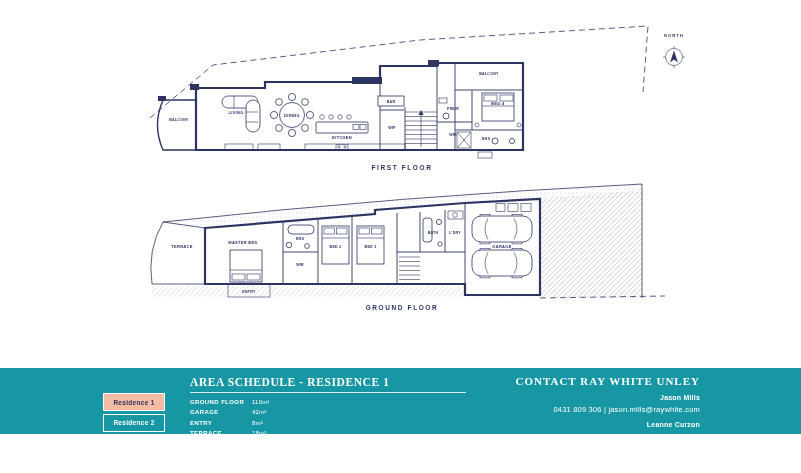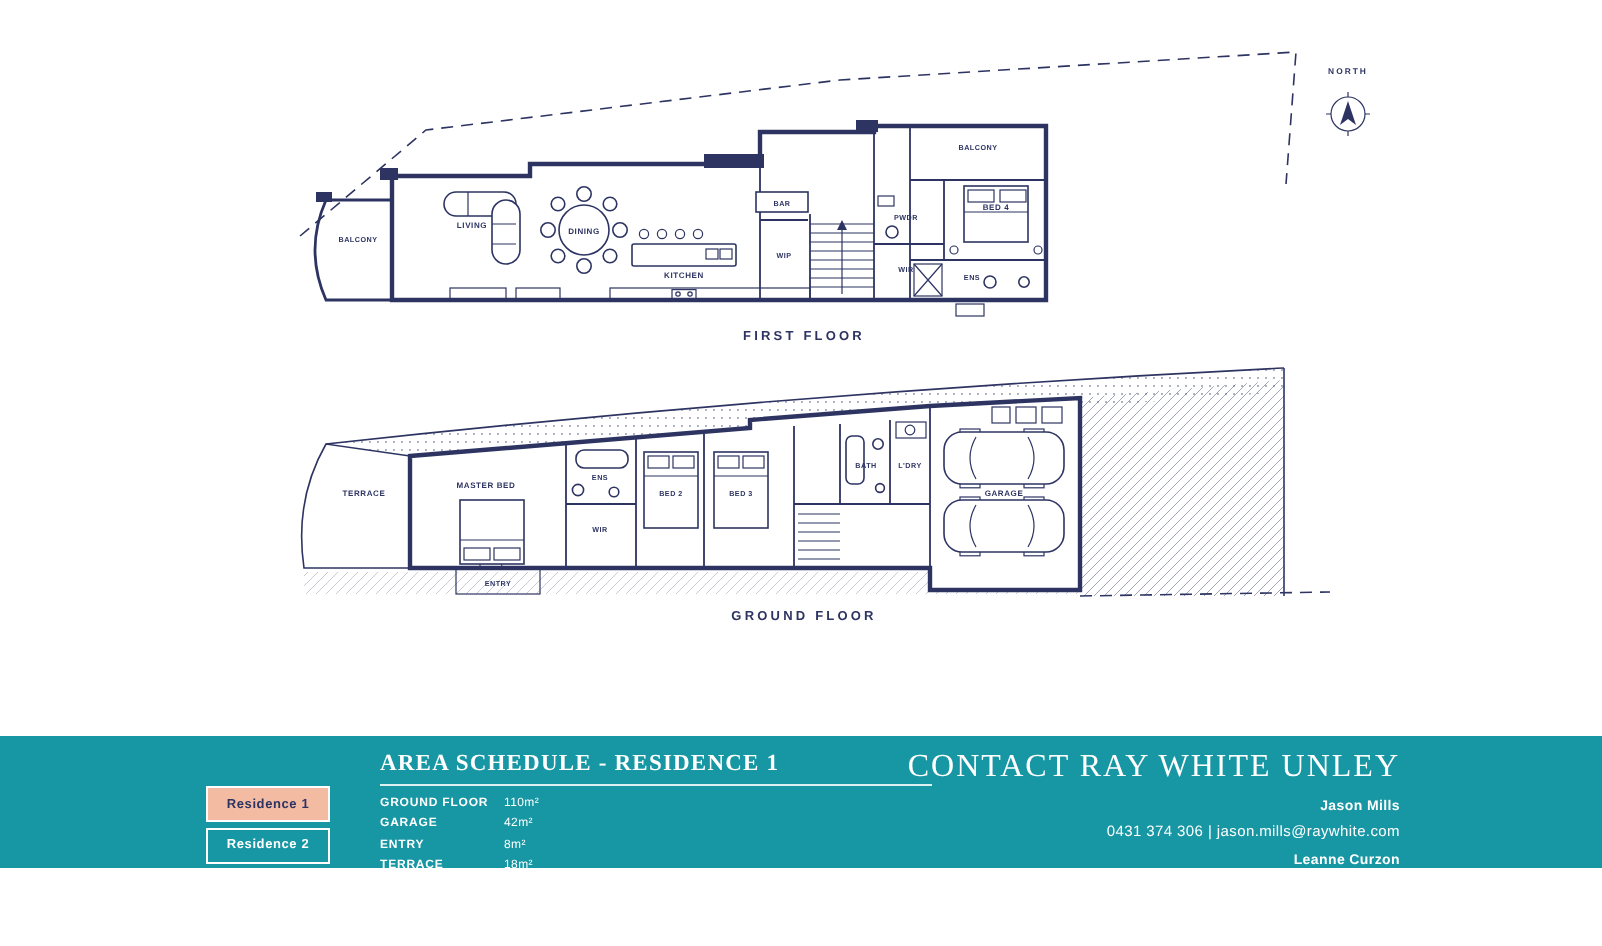--- a/index.html
+++ b/index.html
@@ -30,21 +30,21 @@
   .res-btn.active{background:#F3BBA2;color:#2D3462;}
   .schedule{position:absolute;left:190px;top:8px;width:280px;}
   .sched-title{font-family:"Liberation Serif",serif;font-weight:700;font-size:11.5px;
                letter-spacing:.6px;white-space:nowrap;}
   .sched-rule{width:276px;height:1px;background:rgba(255,255,255,.85);margin:4px 0 6px 0;}
   .srow{display:flex;font-size:6px;letter-spacing:.4px;margin-bottom:4.4px;font-weight:600;}
   .srow .lbl{width:62px;}
   .srow .val{font-weight:400;letter-spacing:.2px;}
   .srow.total{margin-top:7px;}
   .contact{position:absolute;right:101px;top:7px;text-align:right;}
-  .contact-title{font-family:"Liberation Serif",serif;font-weight:400;font-size:16px;
+  .contact-title{font-family:"Liberation Serif",serif;font-weight:700;font-size:11px;
                  letter-spacing:1px;white-space:nowrap;}
   .agent-name{font-size:7px;font-weight:700;margin-top:7px;letter-spacing:.2px;}
   .agent-line{font-size:7.5px;font-weight:400;margin-top:4px;letter-spacing:.2px;}
   .disclaimer{margin-top:8px;font-size:4.9px;line-height:6.6px;color:rgba(255,255,255,.82);
               font-weight:400;letter-spacing:.1px;}
 </style>
 </head>
 <body>
 
 <div class="page">
@@ -299,21 +299,21 @@
       </div>
       <div class="srow total">
         <span class="lbl">TOTAL</span>
         <span class="val">323m²</span>
       </div>
     </div>
 
     <div class="contact">
       <div class="contact-title">CONTACT RAY WHITE UNLEY</div>
       <div class="agent-name">Jason Mills</div>
-      <div class="agent-line">0431 374 306  |  jason.mills@raywhite.com</div>
+      <div class="agent-line">0431 809 306  |  jason.mills@raywhite.com</div>
       <div class="agent-name">Leanne Curzon</div>
       <div class="disclaimer">
         <div>The floor plan is not to scale; measurements are indicative and in metres.</div>
         <div>External finishes are shown for illustration purposes only. Exterior elements are not in position.</div>
         <div>Plan should not be relied on. Interested parties should make and rely on their own enquiries.</div>
       </div>
     </div>
 
   </div>
 </div>

